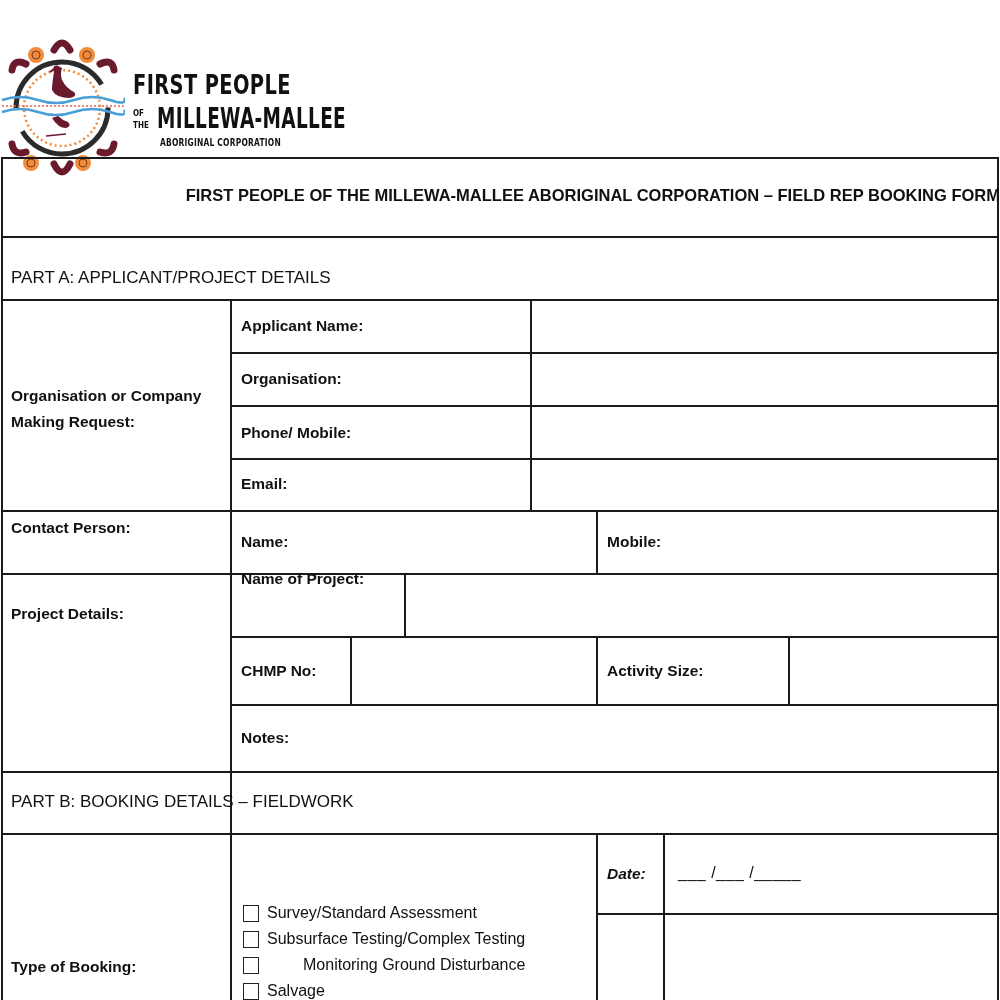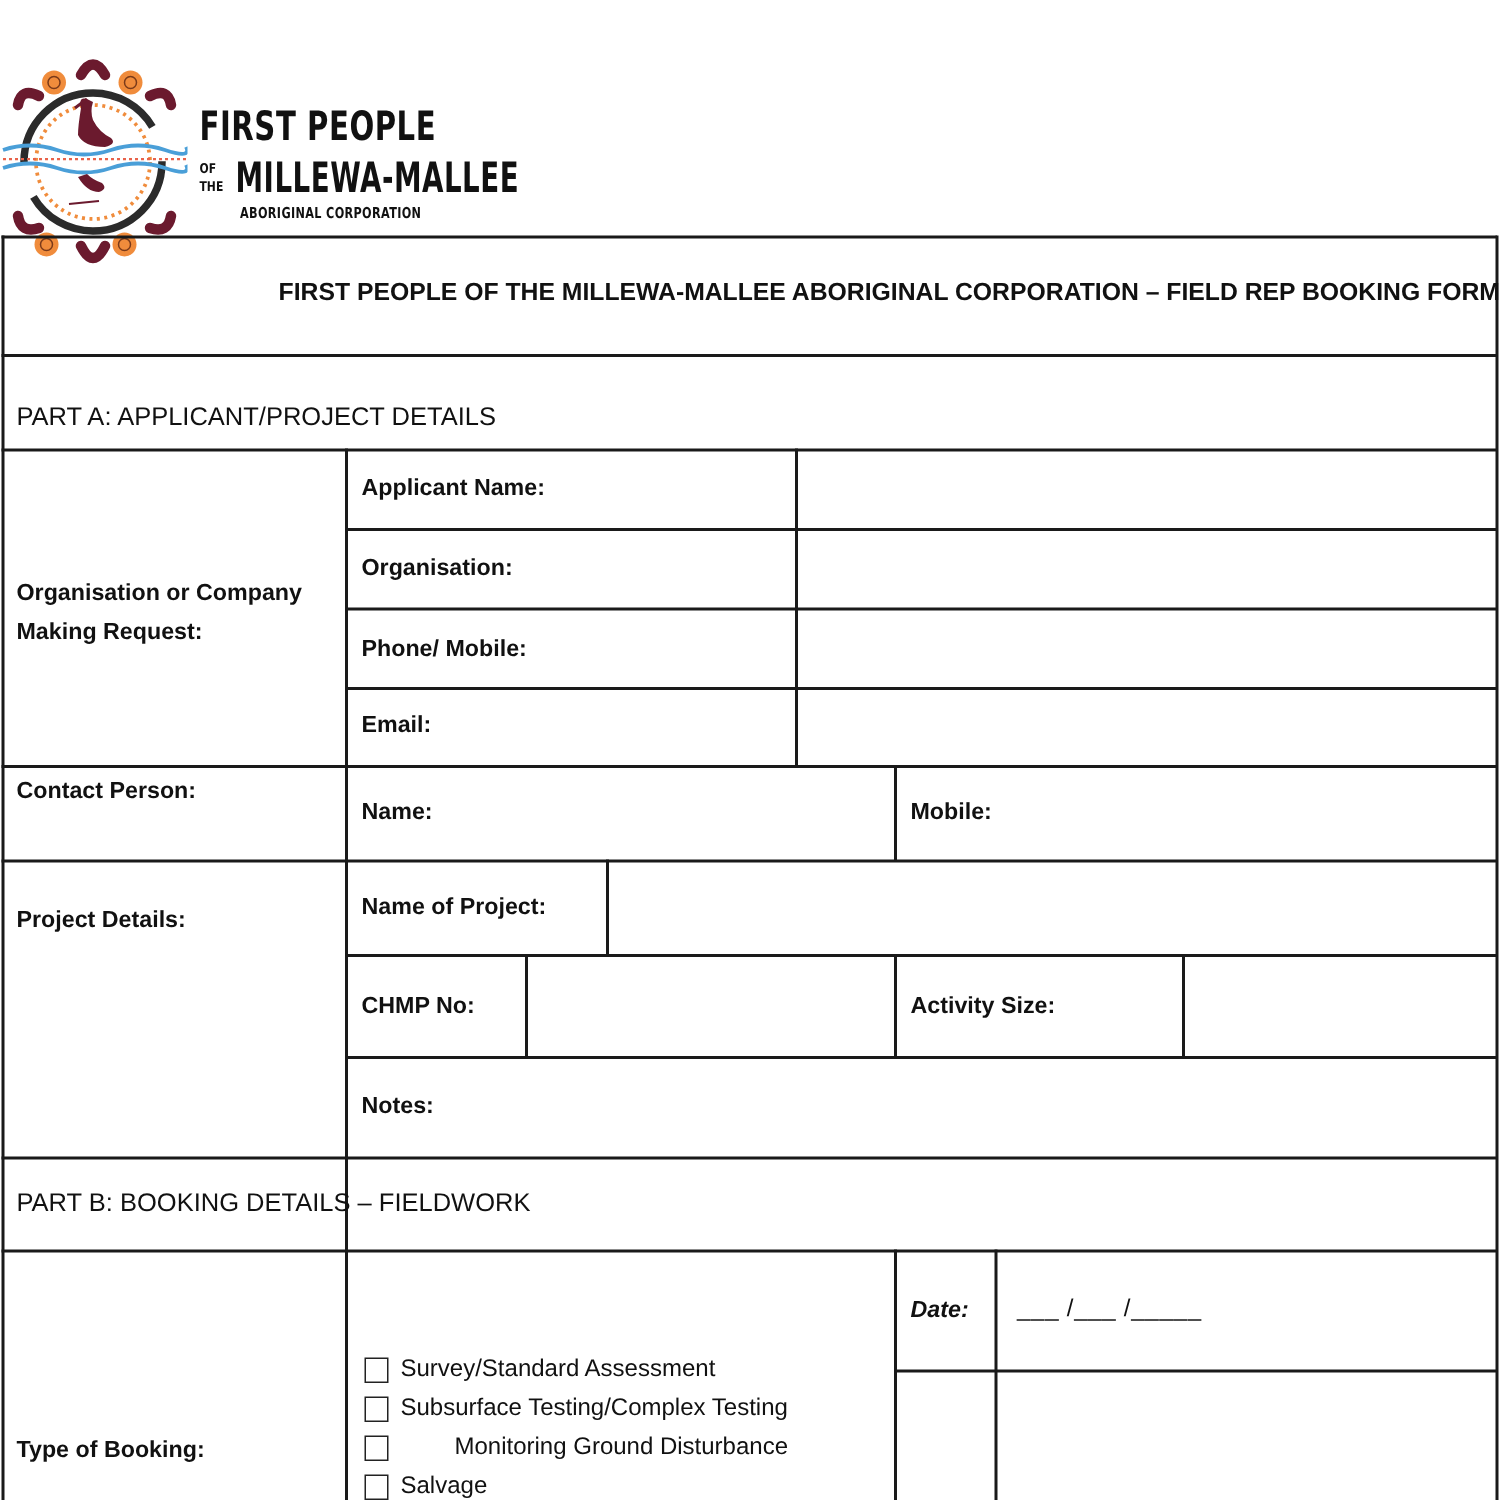--- a/index.html
+++ b/index.html
@@ -107,21 +107,21 @@
   <div class="lbl" style="left:11px;top:519px;">Contact Person:</div>
   <div class="line-v" style="left:596px;top:510px;height:64px;"></div>
   <div class="lbl" style="left:241px;top:533px;">Name:</div>
   <div class="abs" style="left:300px;top:513px;width:294px;height:59px;"></div>
   <div class="lbl" style="left:607px;top:533px;">Mobile:</div>
   <div class="abs" style="left:675px;top:513px;width:320px;height:59px;"></div>
   <div class="line-h" style="left:1px;top:573px;width:997px;"></div>
 
   <div class="lbl" style="left:11px;top:605px;">Project Details:</div>
   <div class="line-v" style="left:404px;top:573px;height:64px;"></div>
-  <div class="lbl" style="left:241px;top:596px;text-align:right;">Name of Project:</div>
+  <div class="lbl" style="left:241px;top:570px;text-align:right;">Name of Project:</div>
   <div class="abs" style="left:407px;top:576px;width:589px;height:60px;"></div>
   <div class="line-h" style="left:230px;top:636px;width:768px;"></div>
 
   <div class="line-v" style="left:350px;top:636px;height:68px;"></div>
   <div class="line-v" style="left:596px;top:636px;height:68px;"></div>
   <div class="line-v" style="left:788px;top:636px;height:68px;"></div>
   <div class="lbl" style="left:241px;top:662px;text-align:right;">CHMP No:</div>
   <div class="abs" style="left:353px;top:639px;width:242px;height:64px;"></div>
   <div class="lbl" style="left:607px;top:662px;">Activity Size:</div>
   <div class="abs" style="left:791px;top:639px;width:205px;height:64px;"></div>

